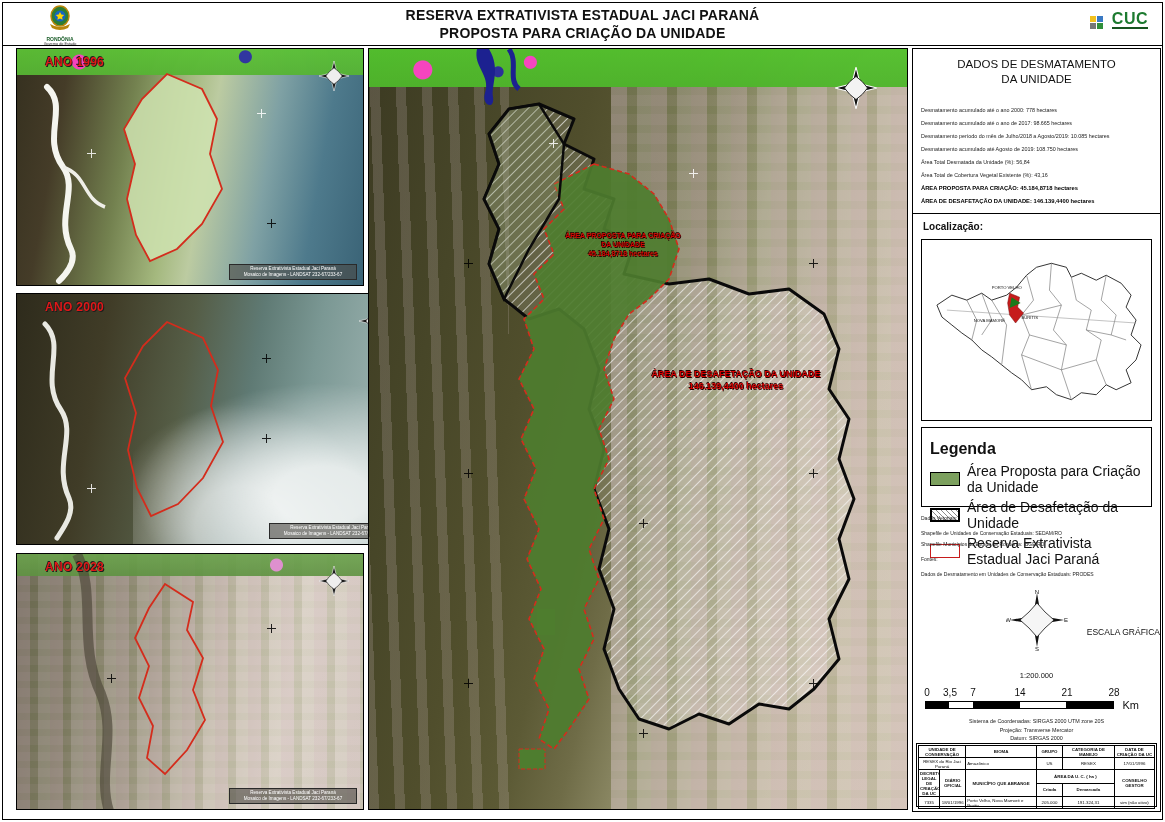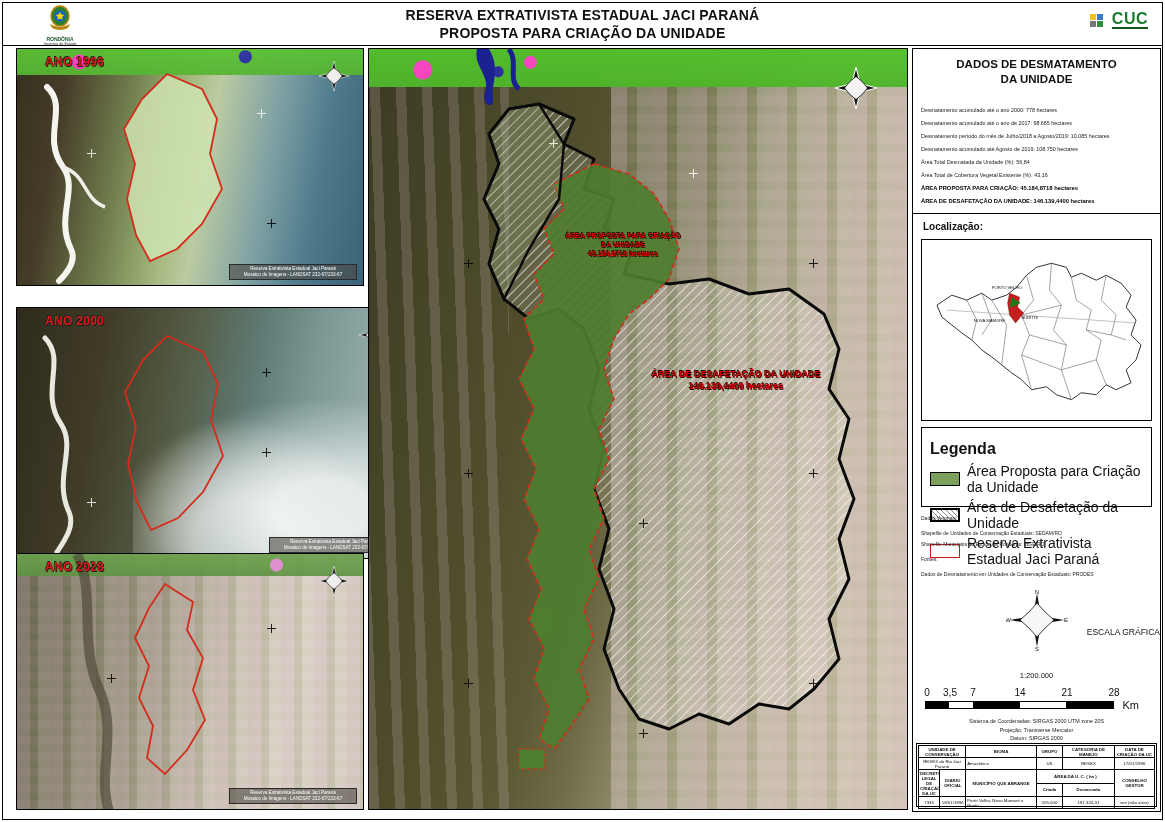--- a/index.html
+++ b/index.html
@@ -6,41 +6,41 @@
   *{box-sizing:border-box;font-family:"Liberation Sans",sans-serif;}
   #stage{position:relative;width:1165px;height:822px;background:#fff;overflow:hidden;}
   .sheet{position:absolute;inset:2px;border:1px solid #000;}
   
   .header{position:absolute;left:3px;top:3px;right:3px;height:43px;border-bottom:1px solid #000;background:#fff;}
   .title-wrap{position:absolute;left:0;right:0;top:4px;text-align:center;}
   .title-line{font-size:14px;font-weight:bold;color:#111;line-height:1.25;letter-spacing:.2px;}
   .gov-logo{position:absolute;left:22px;top:1px;width:70px;text-align:center;}
   .gov-logo .gl-title{font-size:5px;font-weight:bold;color:#1c5e2a;margin-top:0px;}
   .gov-logo .gl-sub{font-size:3.8px;color:#333;}
-  .cuc-logo{position:absolute;right:14px;top:8px;display:flex;align-items:center;gap:9px;}
+  .cuc-logo{position:absolute;right:14px;top:8px;display:flex;align-items:flex-end;gap:9px;}
   .cuc-sq{display:grid;grid-template-columns:6px 6px;grid-gap:1px;}
   .cuc-sq span{width:6px;height:6px;display:block;}
   .cuc-text{font-size:16px;font-weight:bold;color:#1c7a2f;letter-spacing:.5px;border-bottom:2px solid #16541f;line-height:1;}
   
   .panel{position:absolute;border:1px solid #000;overflow:hidden;background:#777;}
   .layer{position:absolute;inset:0;}
   .year-label{position:absolute;left:28px;top:6px;font-size:12px;font-weight:bold;color:#e01818;text-shadow:0.8px 0.8px 0 #1d1d1d,-0.6px -0.6px 0 #1d1d1d;letter-spacing:.3px;}
   .caption{position:absolute;right:6px;bottom:5px;width:128px;background:rgba(75,72,66,.6);border:1px solid #2a2a2a;color:#fff;font-size:4.6px;text-align:center;line-height:1.35;padding:1px 2px;}
   .cross{position:absolute;width:9px;height:9px;
     background:linear-gradient(#000,#000) center/9px 1px no-repeat,
                linear-gradient(#000,#000) center/1px 9px no-repeat;opacity:.85;}
   .cross.w{background:linear-gradient(#fff,#fff) center/9px 1px no-repeat,
                linear-gradient(#fff,#fff) center/1px 9px no-repeat;}
   .compass{position:absolute;}
   .maplabel{position:absolute;font-weight:bold;color:#d40000;text-align:center;
     text-shadow:0.7px 0.7px 0 #250000,-0.6px -0.6px 0 #250000;line-height:1.3;}
   
   .rightcol{position:absolute;left:912px;top:48px;width:249px;height:764px;border:1px solid #000;background:#fff;}
   .databox{position:absolute;left:0;right:0;top:0;height:165px;border-bottom:1px solid #000;}
-  .databox h1{margin:8px 4px 8px;text-align:center;font-size:11.5px;font-weight:bold;color:#111;line-height:1.3;}
+  .databox h1{margin:8px 4px 8px;text-align:center;font-size:11.5px;font-weight:normal;color:#111;line-height:1.3;}
   .stats{position:absolute;left:8px;right:4px;top:58px;}
   .stats p{margin:0 0 7px;font-size:5.4px;color:#222;}
   .stats p.b{font-weight:bold;font-size:5.8px;color:#000;}
   .loc-title{position:absolute;left:10px;top:172px;font-size:10px;font-weight:bold;color:#111;}
   .locbox{position:absolute;left:8px;top:190px;width:231px;height:182px;border:1px solid #000;}
   .legendbox{position:absolute;left:8px;top:378px;width:231px;height:80px;border:1px solid #000;padding:12px 8px;}
   .legendbox h2{margin:0 0 5px;font-size:16px;font-weight:bold;color:#111;}
   .leg-item{display:flex;align-items:center;gap:7px;margin-bottom:4px;}
   .swatch{width:30px;height:14px;flex:0 0 auto;}
   .swatch.green{background:#7ca05e;border:1px solid #000;}
@@ -142,21 +142,21 @@
     </div>
     <div class="cross w" style="left:70px;top:100px;"></div>
     <div class="cross w" style="left:240px;top:60px;"></div>
     <div class="cross" style="left:250px;top:170px;"></div>
     <div class="caption">
       <div>Reserva Extrativista Estadual Jaci Paraná</div>
       <div>Mosaico de Imagens - LANDSAT 232-67/233-67</div>
     </div>
   </div>
 
-  <div class="panel bg2000" style="left:16px;top:307px;width:388px;height:252px;">
+  <div class="panel bg2000" style="left:16px;top:293px;width:388px;height:252px;">
     <div class="smoke"></div>
     <svg class="layer" width="348" height="252" viewBox="0 0 348 252">
       <path d="M28,30 C50,52 22,84 44,116 C60,140 36,170 52,204 C58,218 48,232 40,244" stroke="#e9e9e2" stroke-width="5" fill="none" stroke-linecap="round"></path>
       <path d="M150,28 L186,44 L201,76 L194,112 L206,148 L186,184 L161,210 L134,222 L120,194 L111,156 L119,119 L108,84 L126,52 Z" fill="none" stroke="#d42c1c" stroke-width="1.8"></path>
     </svg>
     <div class="year-label">ANO 2000</div>
     <div class="compass" style="right:14px;top:12px;">
       <svg width="30" height="30" viewBox="0 0 40 40">
         <polygon points="20,0 24,16 40,20 24,24 20,40 16,24 0,20 16,16" fill="#111" stroke="#fff" stroke-width="0.8"></polygon>
         <polygon points="20,9 26,14 31,20 26,26 20,31 14,26 9,20 14,14" fill="#eee" stroke="#111" stroke-width="0.8"></polygon>

